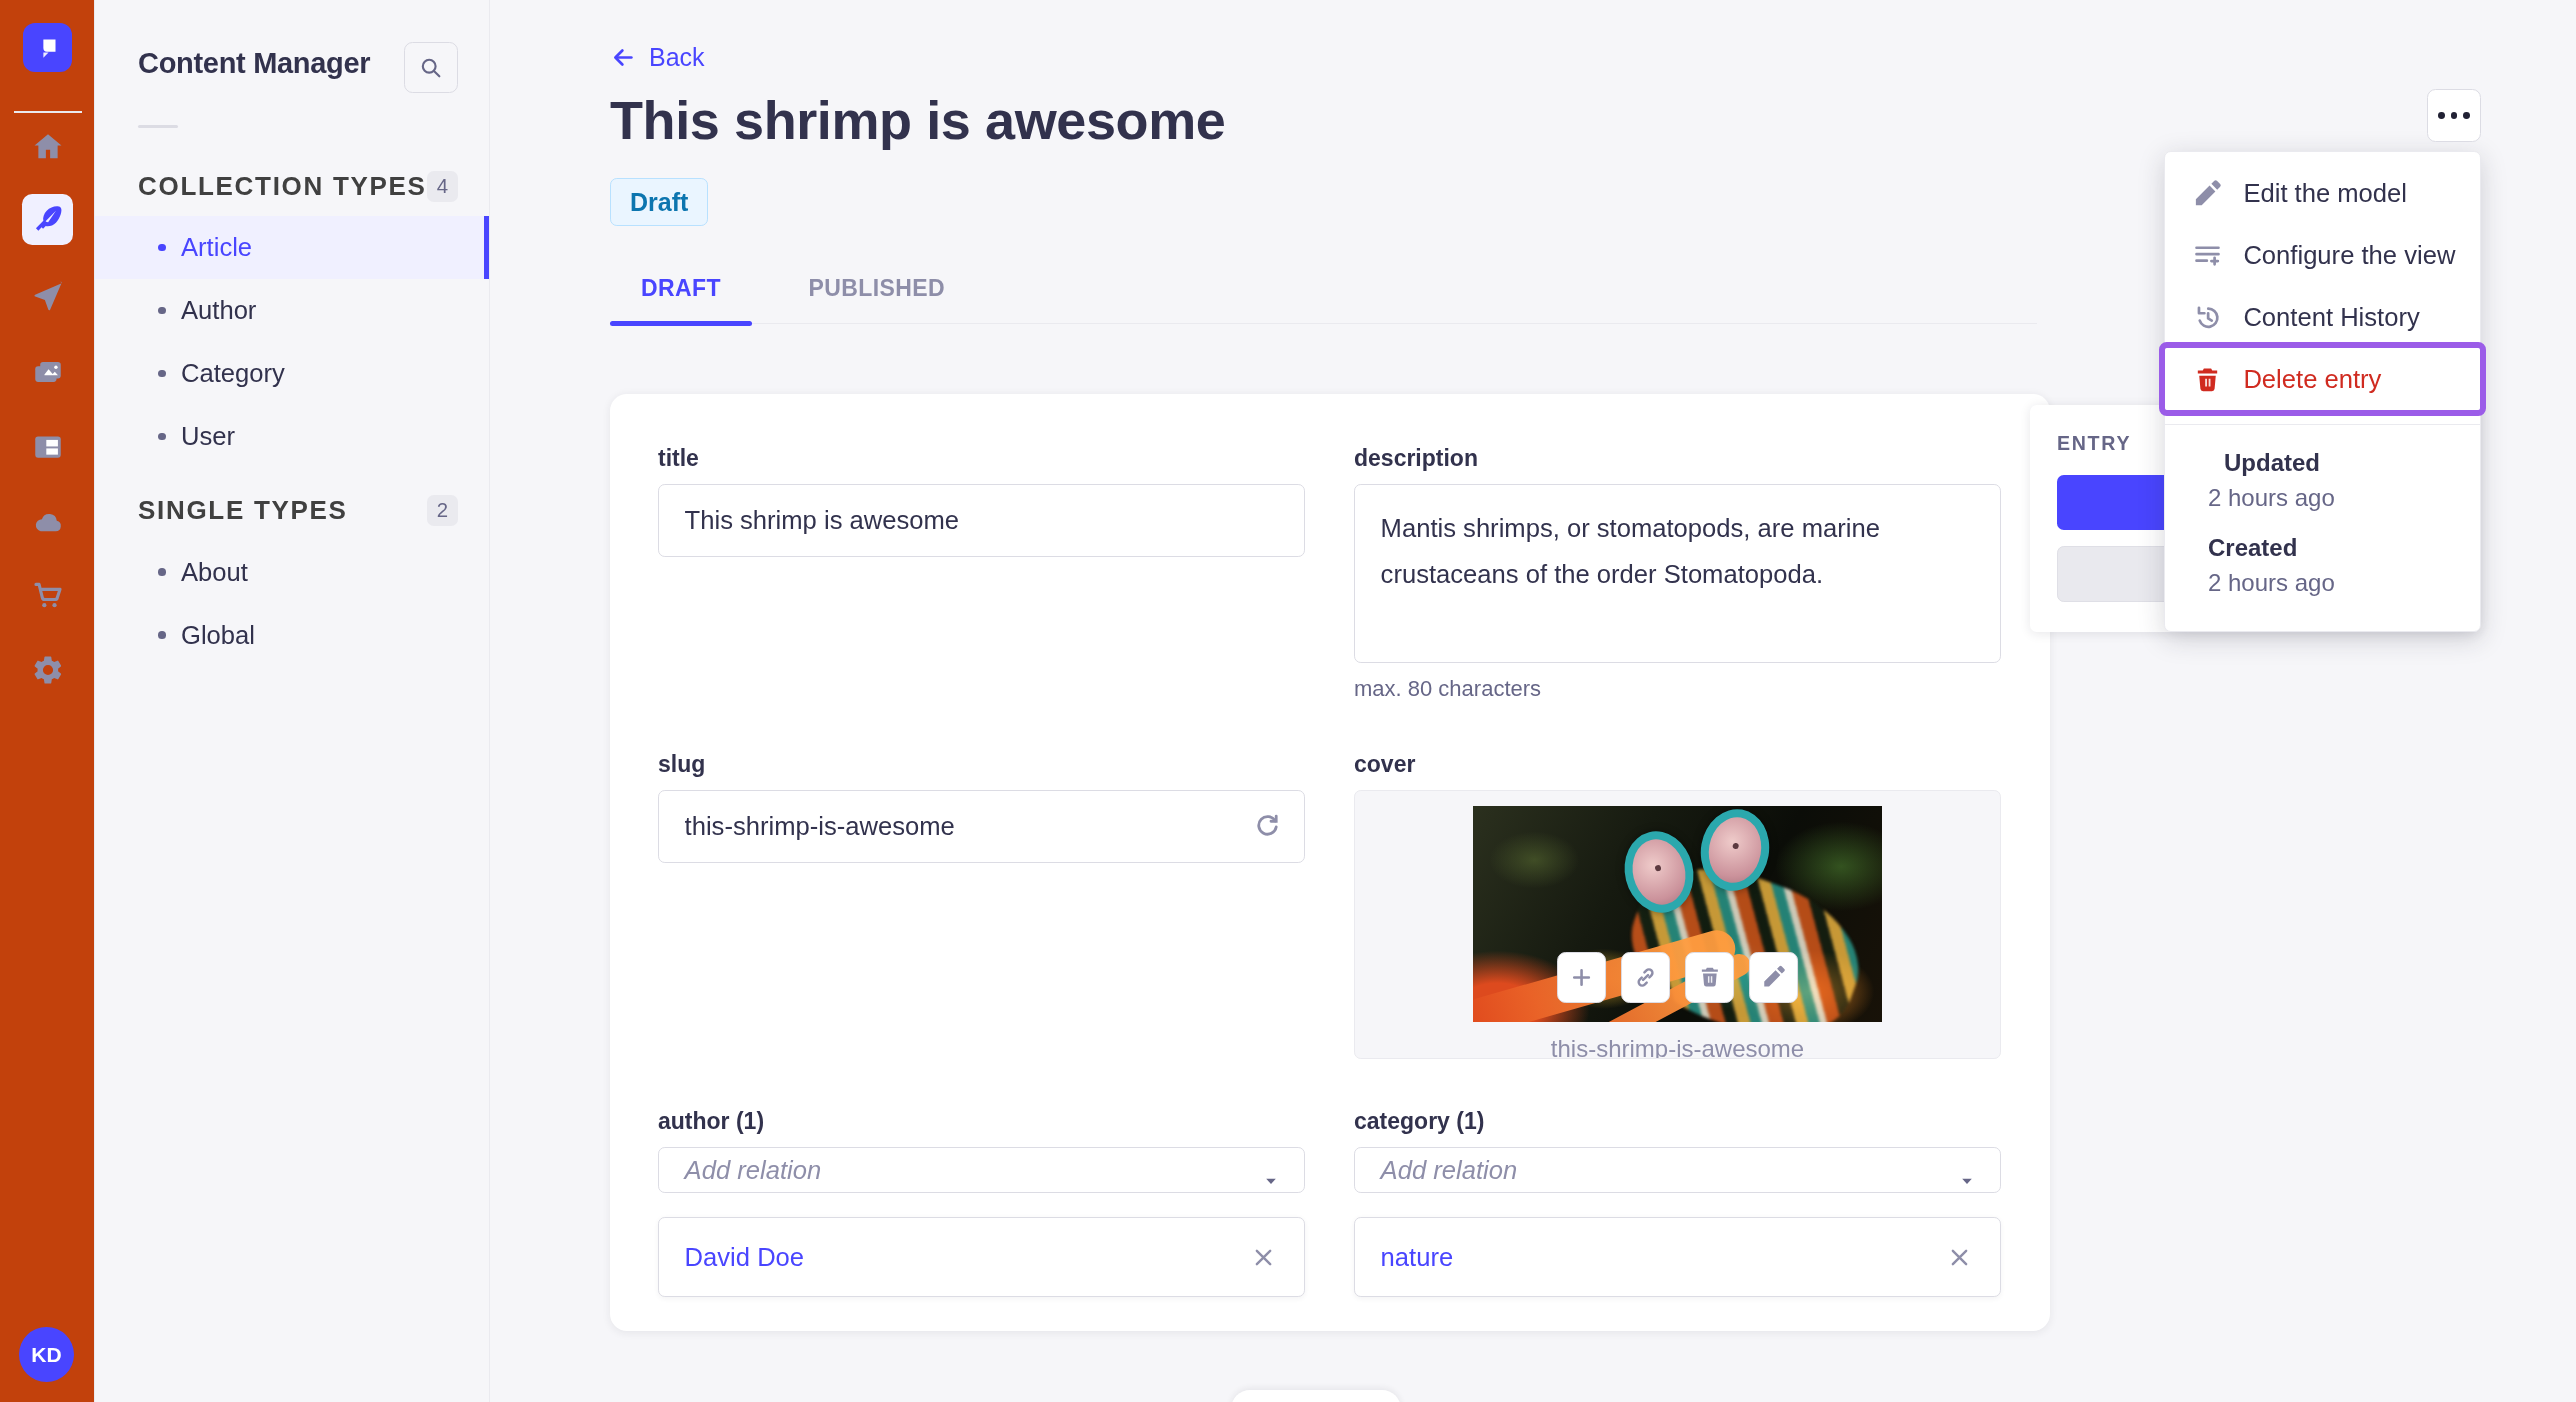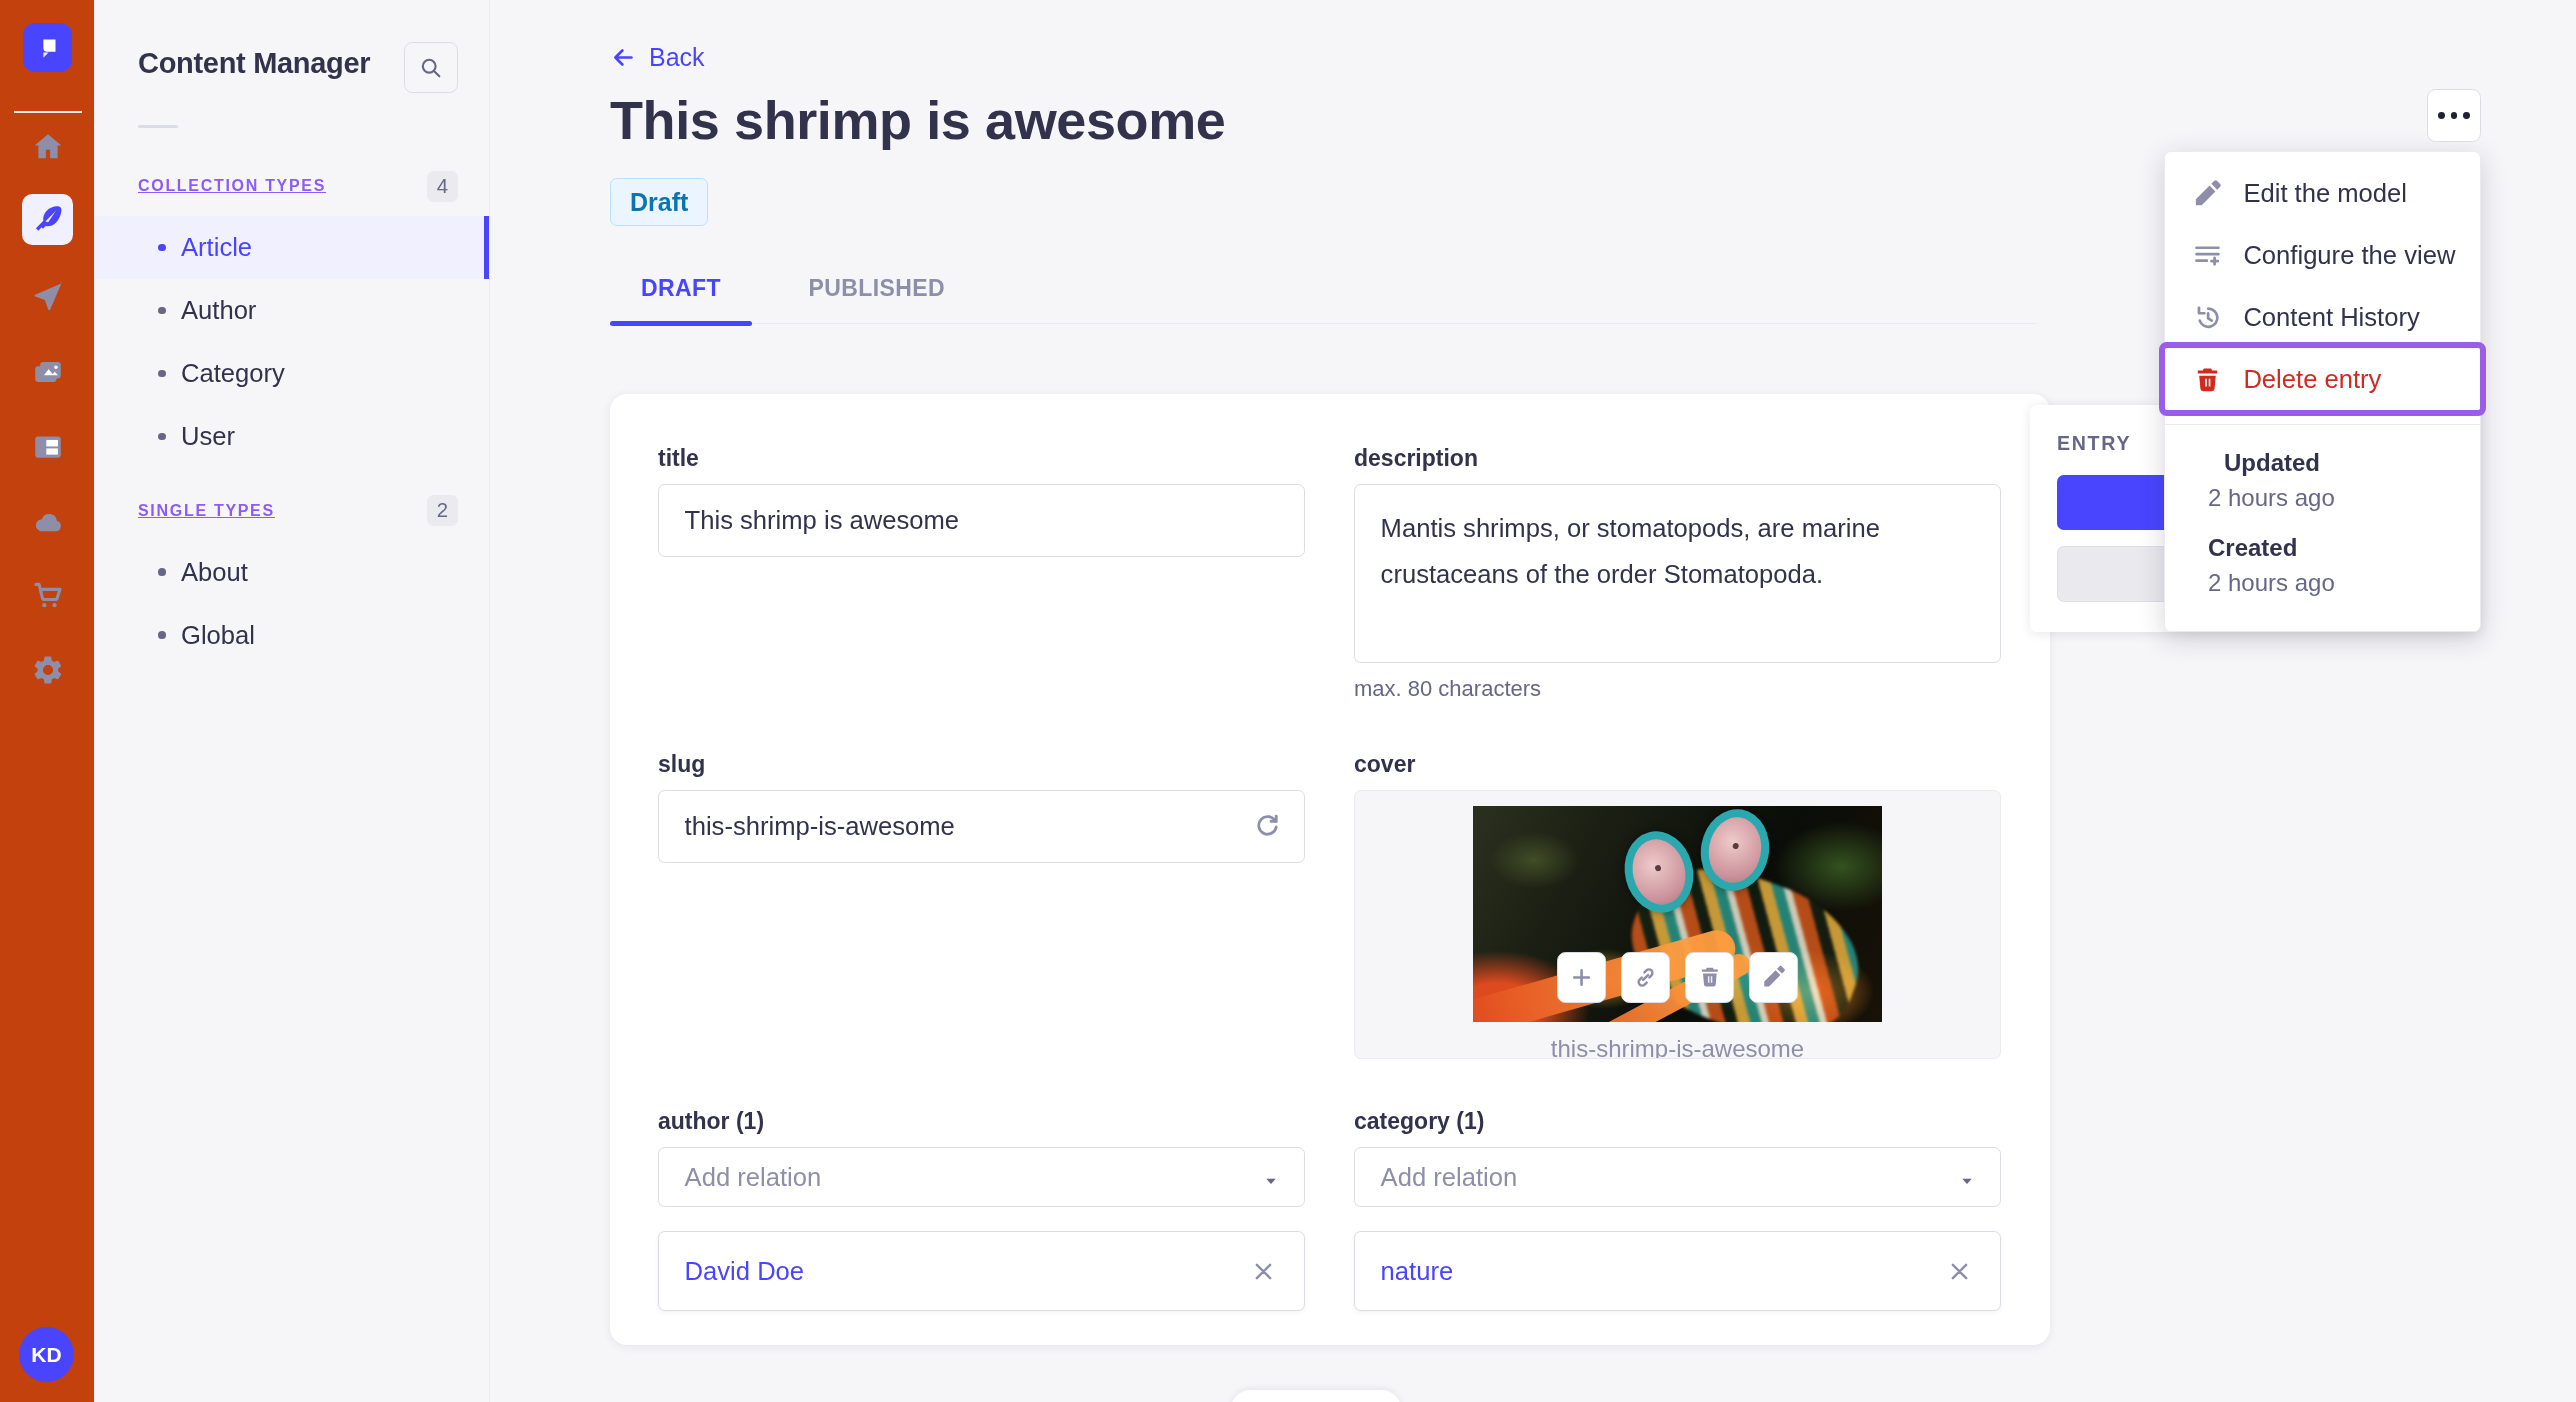--- a/index.html
+++ b/index.html
@@ -27,21 +27,21 @@
   .subnav { position:absolute; left:95px; top:0; width:395px; height:100%;
     background:#f6f6f9; border-right:1.7px solid #eaeaef; z-index:4; }
   .subnav-header { display:flex; align-items:flex-start; justify-content:space-between;
     padding:42px 31px 0 43px; }
   .subnav-title { font-size:29px; font-weight:bold; color:#32324d; letter-spacing:-0.3px; padding-top:5.1px; }
   .search-btn { width:54px; height:51px; border:1.7px solid #dcdce4; border-radius:8.5px;
     background:#f6f6f9; display:flex; align-items:center; justify-content:center; cursor:pointer; }
   .subnav-divider { margin:32px 0 0 43px; width:40px; height:2.6px; background:#dcdce4; border-radius:1.7px; }
   .section-header { display:flex; align-items:center; justify-content:space-between;
     margin-top:43px; padding:0 31px 0 43px; }
-  .section-label { font-size:16px; font-weight:bold; letter-spacing:1.7px; color:#8b5cf6;text-decoration:underline; }
+  .section-label { font-size:26px; font-weight:bold; letter-spacing:1.7px; color:#404040; }
   .count-badge { min-width:31px; height:31px; padding:0 7.7px; border-radius:6.8px; background:#eaeaef;
     color:#666687; font-size:20.4px; display:flex; align-items:center; justify-content:center; }
   .subnav-list { margin-top:14.5px; }
   .subnav-item { position:relative; height:63px; display:flex; align-items:center;
     padding-left:63px; gap:15.3px; font-size:25.6px; color:#32324d; cursor:pointer; }
   .subnav-item .bullet { width:7.7px; height:7.7px; border-radius:50%; background:#666687; flex:0 0 auto; }
   .subnav-item.active { background:#f0f0ff; color:#4945ff; font-weight:500; }
   .subnav-item.active .bullet { background:#4945ff; }
   .subnav-item.active::after { content:""; position:absolute; right:0; top:0; bottom:0;
     width:5.1px; background:#4945ff; }
@@ -104,23 +104,23 @@
     border-radius:50%; background:#5c3a40; }
   .eye.left  { left:152px; top:25.6px; transform:rotate(-14deg); }
   .eye.right { left:228px; top:3.4px;  transform:rotate(10deg); }
   .cover-actions { position:absolute; left:50%; bottom:19px; transform:translateX(-50%);
     display:flex; gap:15.3px; }
   .cover-btn { width:49px; height:51px; border-radius:8.5px; background:#fff;
     border:1.7px solid #dcdce4; display:flex; align-items:center; justify-content:center;
     color:#8e8ea9; cursor:pointer; }
   .cover-caption { margin-top:13.6px; text-align:center; font-size:24px; color:#8e8ea9; }
 
-  .select-box { position:relative; width:100%; height:60px; border:1.7px solid #dcdce4;
+  .select-box { position:relative; width:100%; height:46px; border:1.7px solid #dcdce4;
     border-radius:6.8px; background:#fff; display:flex; align-items:center;
-    padding:0 60px 0 25.6px; font-size:25.6px; color:#8e8ea9; cursor:pointer; }
+    padding:0 60px 0 25.6px; font-size:25.6px; color:#8e8ea9; cursor:pointer;font-style:italic; }
   .caret { position:absolute; right:22px; top:22px; color:#666687; }
   .relation-item { margin-top:24px; width:100%; height:80px; border:1.7px solid #dcdce4;
     border-radius:6.8px; background:#fff; display:flex; align-items:center;
     justify-content:space-between; padding:0 25.6px; box-shadow:0 1.7px 5.1px rgba(33,33,52,.05); }
   .relation-name { font-size:25.6px; color:#4945ff; cursor:pointer; }
   .remove-btn { color:#8e8ea9; cursor:pointer; width:29px; height:29px; }
 
   
   .entry-panel { position:absolute; left:1539px; top:405px; width:450px; height:227px;
     background:#fff; border-radius:6.8px; box-shadow:0 1.7px 10.2px rgba(33,33,52,.1);

